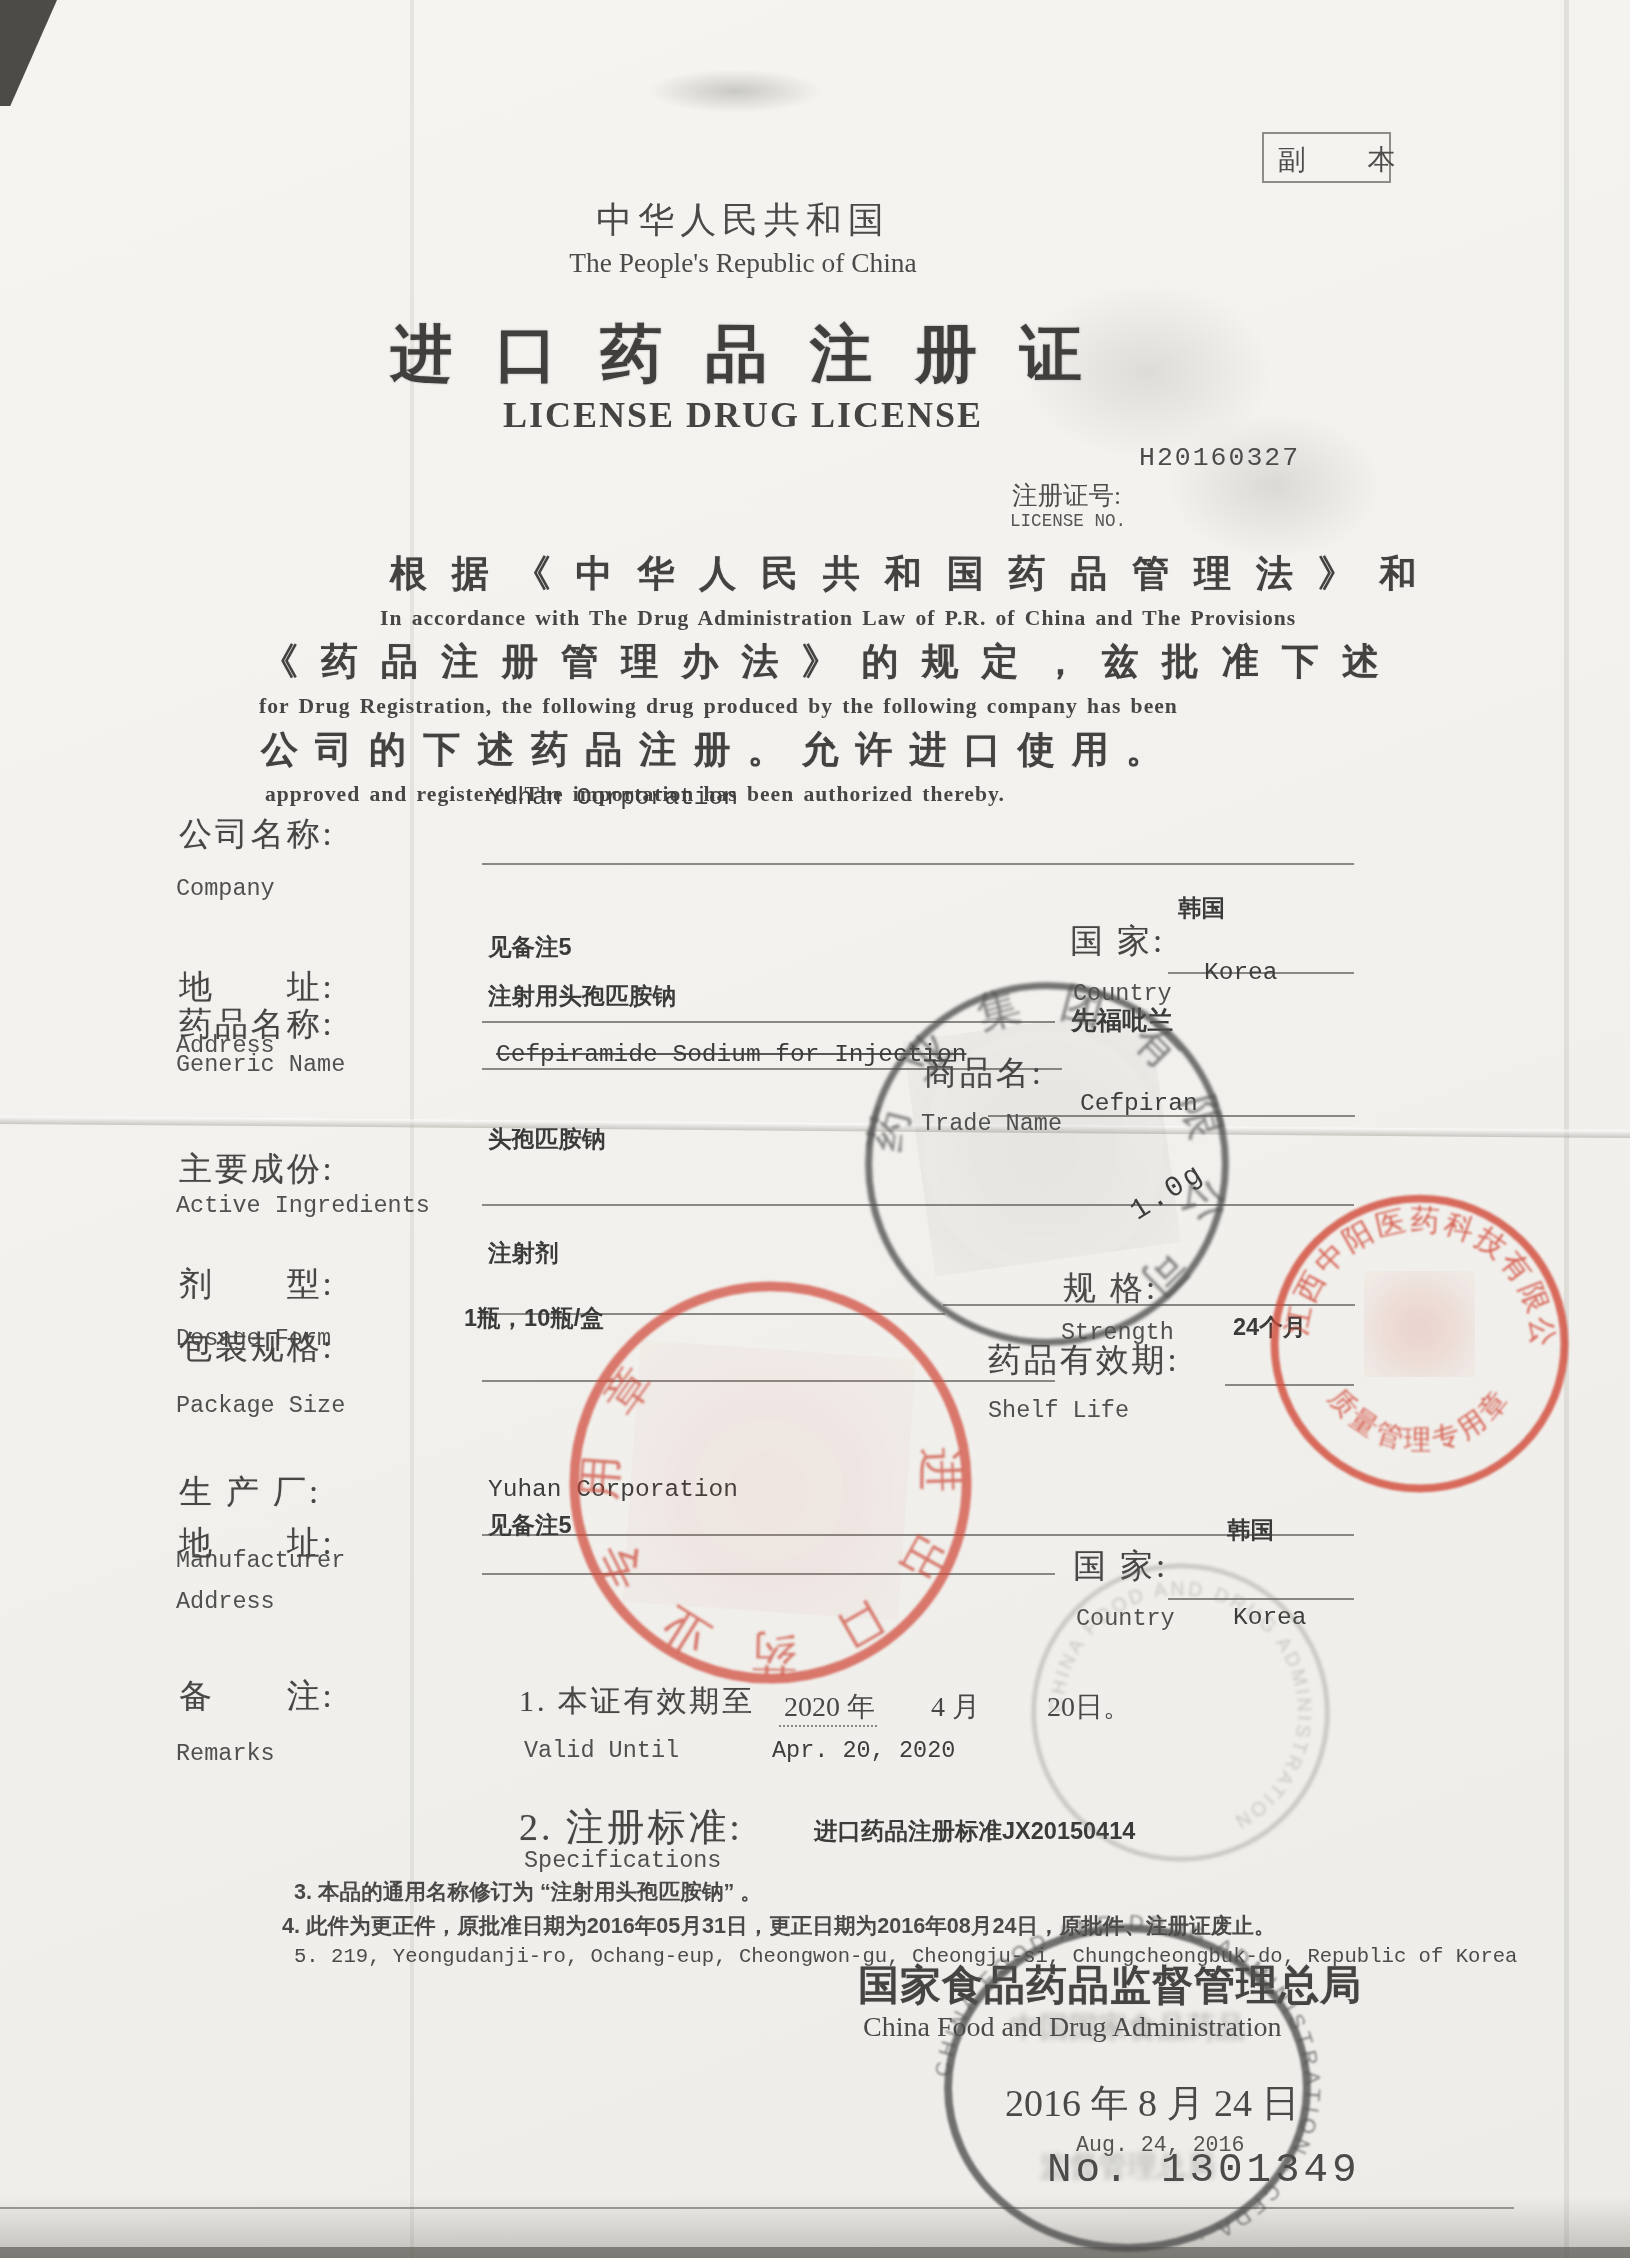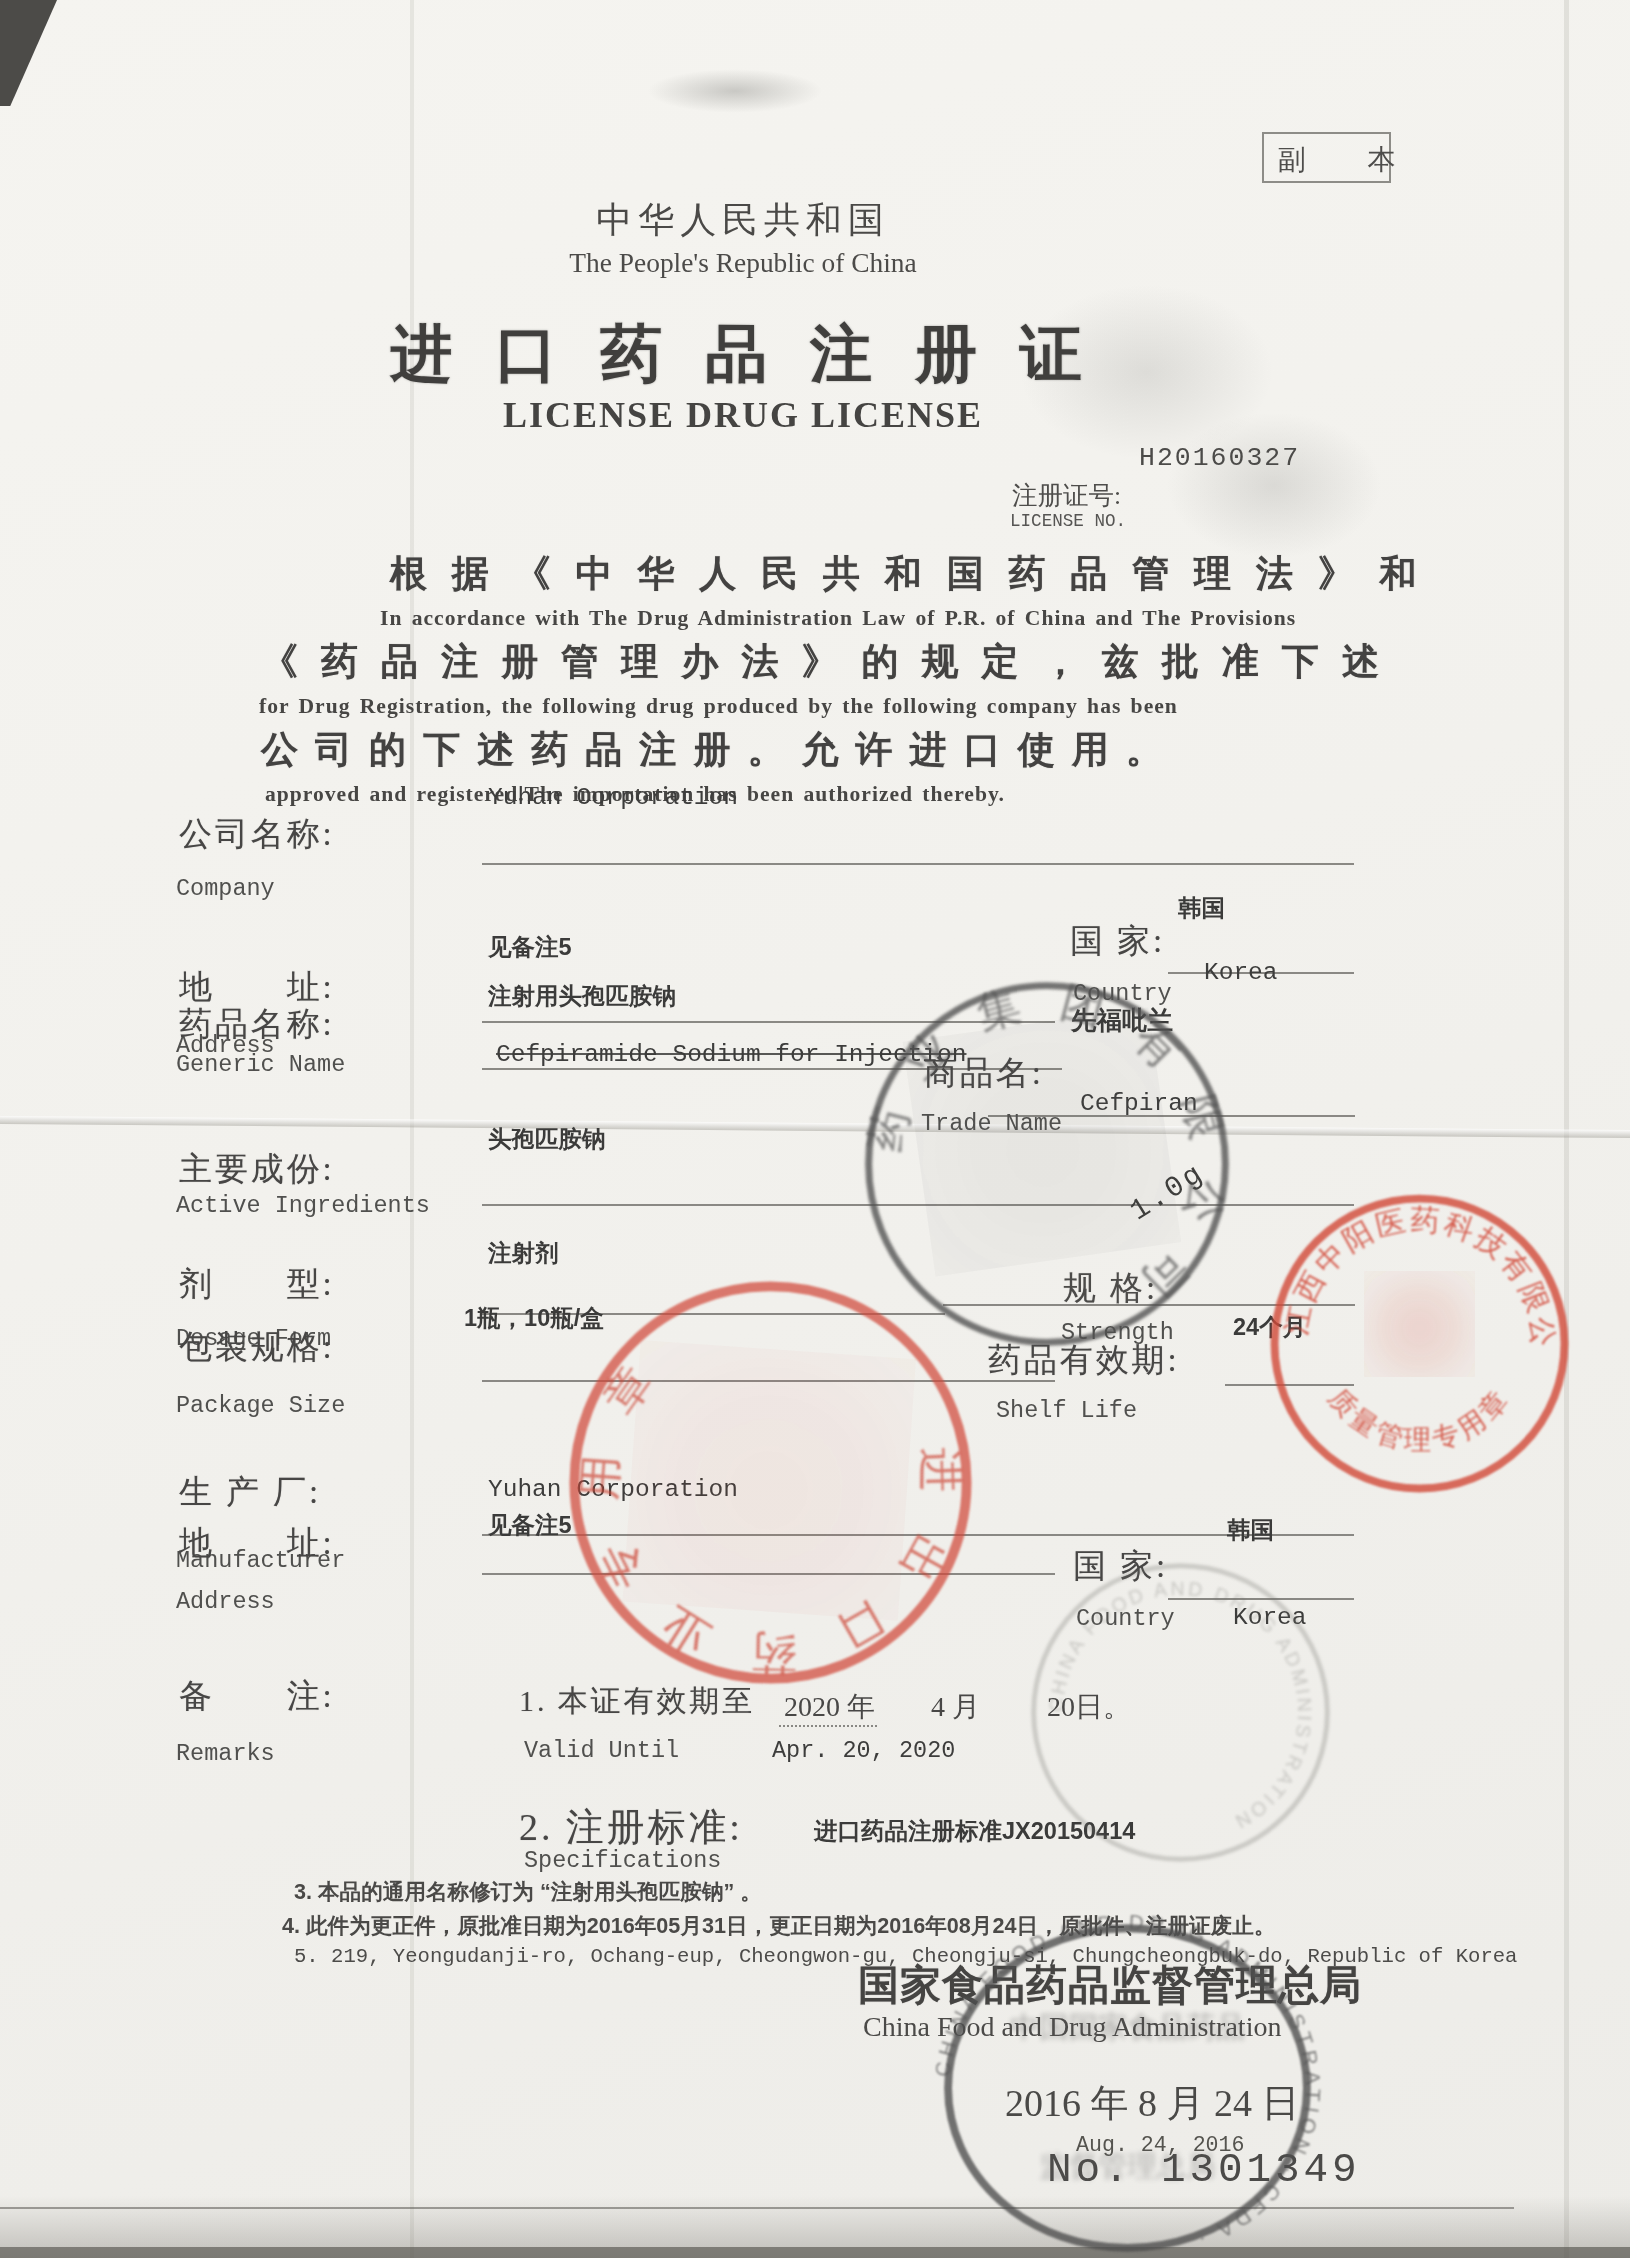--- a/index.html
+++ b/index.html
@@ -104,21 +104,21 @@
   <div class="abs val-en" style="left:1127px;top:1176px;font-size:29px;letter-spacing:2.9px;transform:rotate(-32deg);z-index:5;color:#3e3e3c;">1.0g</div>
 
   <div class="abs val-cn" style="left:464px;top:1302px;">1瓶，10瓶/盒</div>
   <div class="abs cn-label" style="left:179px;top:1325px;">包装规格:</div>
   <div class="uline" style="left:482px;top:1380px;width:573px;"></div>
   <div class="abs en-label" style="left:176px;top:1392px;">Package Size</div>
 
   <div class="abs val-cn" style="left:1233px;top:1311px;">24个月</div>
   <div class="abs cn-label" style="left:988px;top:1338px;">药品有效期:</div>
   <div class="uline" style="left:1225px;top:1384px;width:129px;"></div>
-  <div class="abs en-label" style="left:988px;top:1397px;margin-left:8px;">Shelf Life</div>
+  <div class="abs en-label" style="left:988px;top:1397px;">Shelf Life</div>
 
   <div class="abs cn-label" style="left:179px;top:1470px;">生 产 厂:</div>
   <div class="abs val-en" style="left:488px;top:1476px;">Yuhan Corporation</div>
   <div class="uline" style="left:482px;top:1534px;width:872px;"></div>
   <div class="abs en-label" style="left:176px;top:1547px;">Manufacturer</div>
 
   <div class="abs val-cn" style="left:488px;top:1509px;">见备注5</div>
   <div class="abs cn-label" style="left:179px;top:1521px;">地　　址:</div>
   <div class="uline" style="left:482px;top:1573px;width:573px;"></div>
   <div class="abs en-label" style="left:176px;top:1588px;">Address</div>

